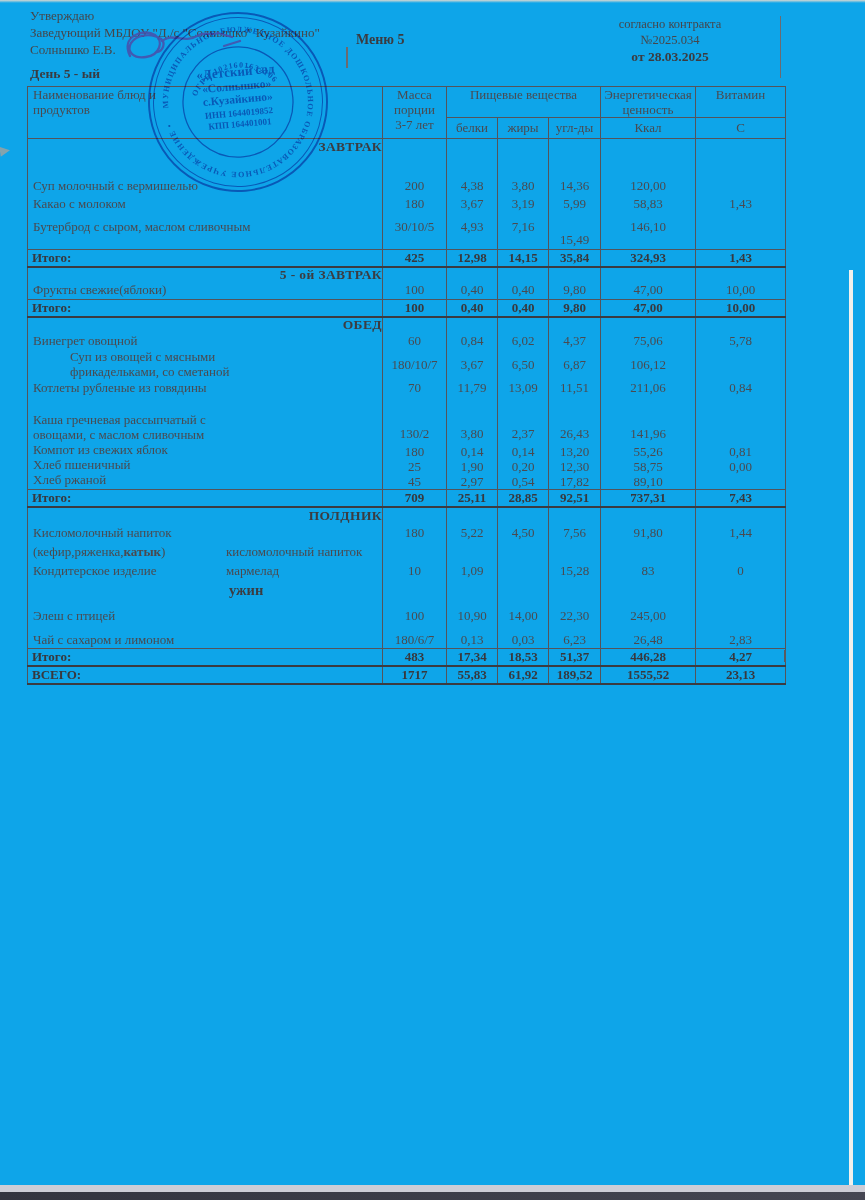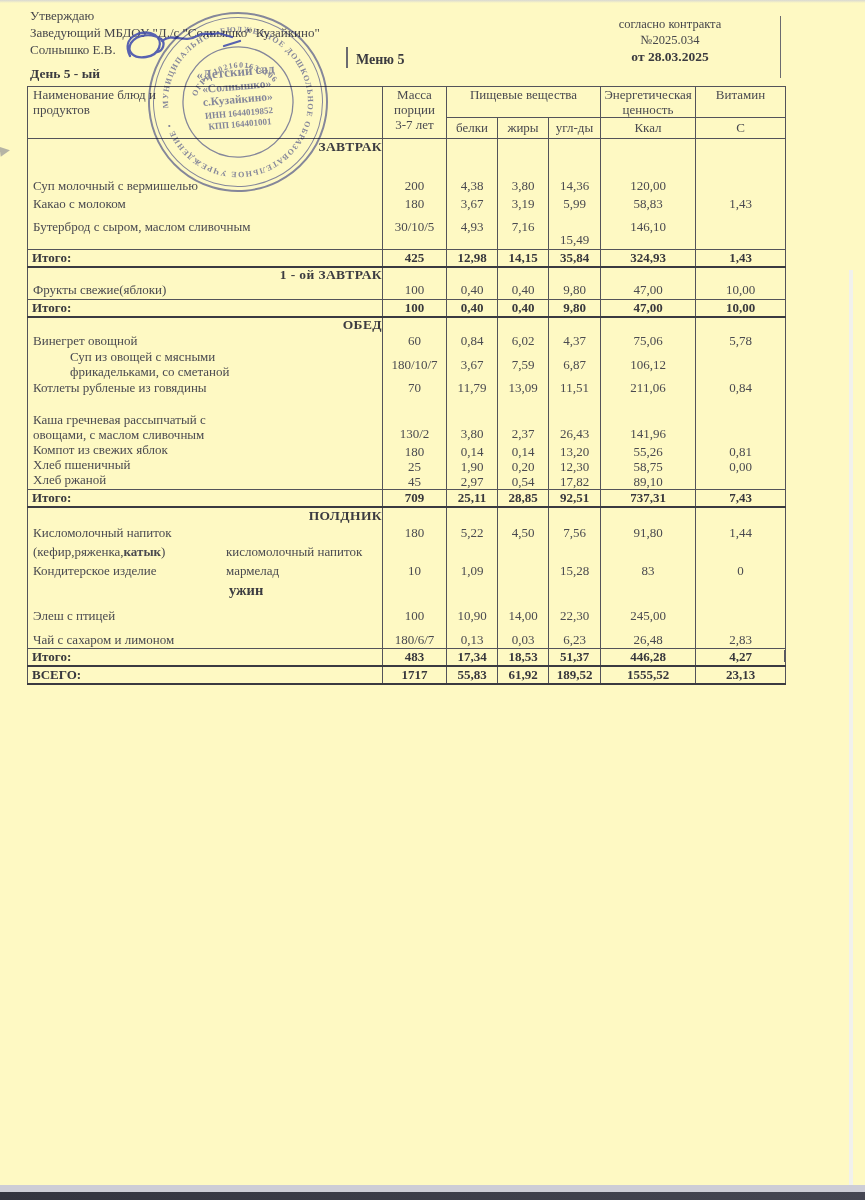--- a/index.html
+++ b/index.html
@@ -1,16 +1,16 @@
 <!DOCTYPE html>
 <html><head>
 <meta charset="utf-8">
 <style>
   html,body{margin:0;padding:0;background:#e8e8e4;}
-  .page{position:relative;width:865px;height:1200px;background:#fef9c3;overflow:hidden;
+  .page{position:relative;width:865px;height:1200px;background:#0ea5e9;overflow:hidden;
         font-family:"Liberation Serif", serif;color:#46464b;}
   .txt{position:absolute;white-space:nowrap;font-size:13px;line-height:15px;}
   .b{font-weight:bold;color:#3b3b40;}
   .vline{position:absolute;background:#6b6b70;width:1.5px;}
   
   table.menu{position:absolute;left:27px;top:86px;border-collapse:collapse;table-layout:fixed;
              border:1.6px solid #46464c;font-size:13px;color:#4a4a50;}
   table.menu td, table.menu th{border:1.4px solid #54545a;padding:0;vertical-align:top;
              font-weight:normal;font-size:13px;}
   th .hl{display:block;text-align:center;line-height:15px;}
@@ -64,21 +64,21 @@
       <path d="M118,7 L132,11 M124,20 L140,15"></path>
     </g>
   </svg>
 
   <div class="txt" style="left:575px;top:17px;width:190px;text-align:center;font-size:12.5px;">согласно контракта</div>
   <div class="txt" style="left:575px;top:33px;width:190px;text-align:center;font-size:12.5px;">№2025.034</div>
   <div class="txt b" style="left:575px;top:49px;width:190px;text-align:center;font-size:13.5px;">от 28.03.2025</div>
   <div class="vline" style="left:780px;top:16px;height:62px;width:1px;"></div>
 
   <div class="vline" style="left:346px;top:47px;height:21px;"></div>
-  <div class="txt b" style="left:356px;top:52px;font-size:14px;">Меню 5</div>
+  <div class="txt b" style="left:356px;top:32px;font-size:14px;">Меню 5</div>
   <div class="txt b" style="left:30px;top:66px;font-size:13.5px;">День 5 - ый</div>
 
   <table class="menu">
     <colgroup>
       <col style="width:355px">
         <col style="width:64px">
         <col style="width:51px">
       <col style="width:51px">
         <col style="width:52px">
         <col style="width:95px">
@@ -177,21 +177,21 @@
           <td class="lb">Итого:</td>
           <td class="vv">425</td>
           <td class="vv">12,98</td>
           <td class="vv">14,15</td>
           <td class="vv">35,84</td>
           <td class="vv">324,93</td>
           <td class="vv">1,43</td>
         </tr>
         <tr>
           <td>
-            <div class="nline sec-title" style="height: 13px; padding-left: 193px; line-height: 13px;">1 - ой ЗАВТРАК</div>
+            <div class="nline sec-title" style="height: 13px; padding-left: 193px; line-height: 13px;">5 - ой ЗАВТРАК</div>
             <div class="nline" style="height: 18px; line-height: 18px;"><span>Фрукты свежие(яблоки)</span></div>
           </td>
           <td>
             <div class="val" style="height: 13px;"></div>
             <div class="val" style="height: 18px;">100</div>
           </td>
           <td>
             <div class="val" style="height: 13px;"></div>
             <div class="val" style="height: 18px;">0,40</div>
           </td>
@@ -257,21 +257,21 @@
             <div class="val" style="height: 18px;">11,79</div>
             <div class="val" style="height: 16px;"></div>
             <div class="val bottom" style="height: 29px;">3,80</div>
             <div class="val" style="height: 15px;">0,14</div>
             <div class="val" style="height: 15px;">1,90</div>
             <div class="val" style="height: 15px;">2,97</div>
           </td>
           <td>
             <div class="val" style="height: 14px;"></div>
             <div class="val" style="height: 18px;">6,02</div>
-            <div class="val middle" style="height: 29px;">7,59</div>
+            <div class="val middle" style="height: 29px;">6,50</div>
             <div class="val" style="height: 18px;">13,09</div>
             <div class="val" style="height: 16px;"></div>
             <div class="val bottom" style="height: 29px;">2,37</div>
             <div class="val" style="height: 15px;">0,14</div>
             <div class="val" style="height: 15px;">0,20</div>
             <div class="val" style="height: 15px;">0,54</div>
           </td>
           <td>
             <div class="val" style="height: 14px;"></div>
             <div class="val" style="height: 18px;">4,37</div>

